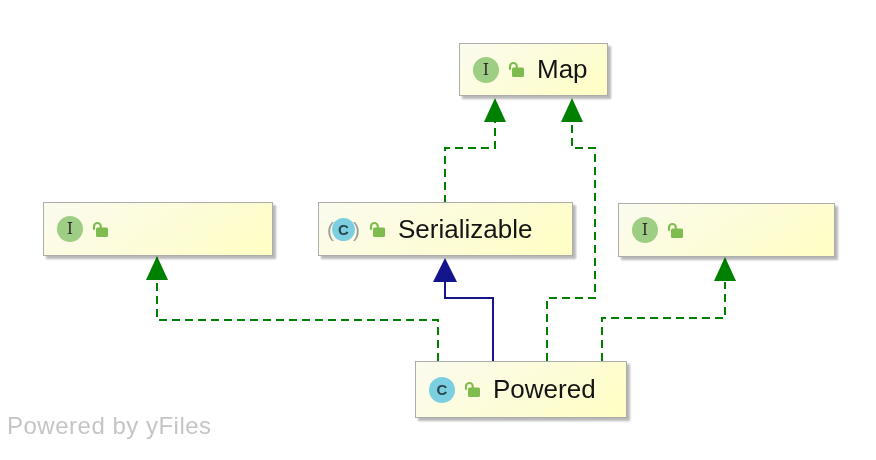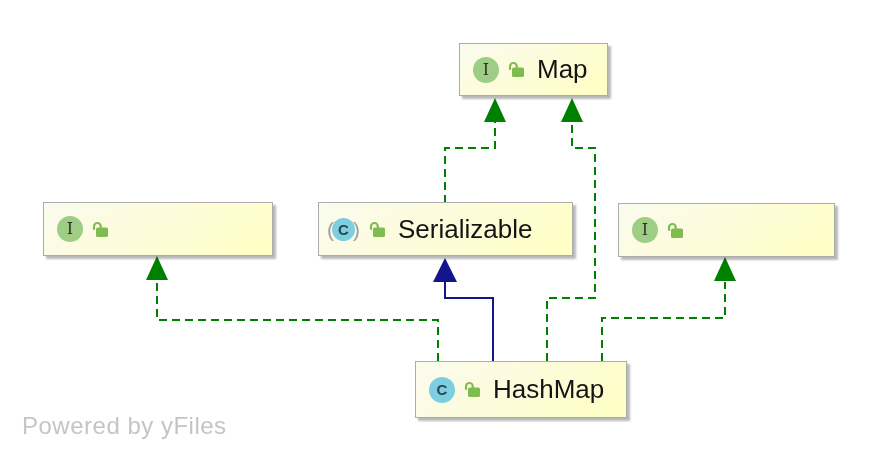--- a/index.html
+++ b/index.html
@@ -38,21 +38,21 @@
   }
   .iface{background:#9ece83;}
   .klass{background:#7ccfe0;}
   .circle-icon .ltr-i{font-family:"DejaVu Serif", serif;font-size:16px;color:#2d2d2d;line-height:1;}
   .circle-icon .ltr-c{font-family:"Liberation Sans", sans-serif;font-size:15px;font-weight:600;color:#28454c;line-height:1;}
   .abstract-wrap{display:flex;align-items:center;flex:0 0 auto;}
   .abstract-wrap .paren{color:#9e9e9e;font-size:21px;line-height:1;font-weight:400;}
   .abstract-wrap .circle-icon{width:23px;height:23px;margin:0 -2px;}
   .lock-icon{flex:0 0 auto;margin-left:8px;display:block;}
   .watermark{
-    position:absolute;left:22px;top:412px;
+    position:absolute;left:7px;top:412px;
     font-size:24px;color:#c5c5c5;letter-spacing:0.5px;
   }
   
   #node-map         {left:459px;top:43px; width:149px;height:53px;}
   #node-serializable{left:43px; top:202px;width:230px;height:54px;}
   #node-abstractmap {left:318px;top:202px;width:255px;height:54px;padding-left:8px;}
   #node-cloneable   {left:618px;top:203px;width:217px;height:54px;}
   #node-hashmap     {left:415px;top:361px;width:212px;height:57px;}
 </style>
 </head>
@@ -130,18 +130,18 @@
   </div>
 
   <div class="node" id="node-hashmap">
     <span class="circle-icon klass">
       <span class="ltr-c">C</span>
     </span>
     <svg class="lock-icon" width="18" height="17" viewBox="0 0 18 17">
       <path d="M3,8 V5.4 A3.4,3.4 0 0 1 9.8,5.4 V6.6" fill="none" stroke="#7fbc50" stroke-width="2.2" stroke-linecap="round"></path>
       <rect x="5" y="6.5" width="12" height="9.5" rx="1.6" fill="#7fbc50"></rect>
     </svg>
-    <span class="label">HashMap</span>
+    <span class="label">Powered</span>
   </div>
 
   <div class="watermark">Powered by yFiles</div>
 
 </div>
 
 </body></html>

